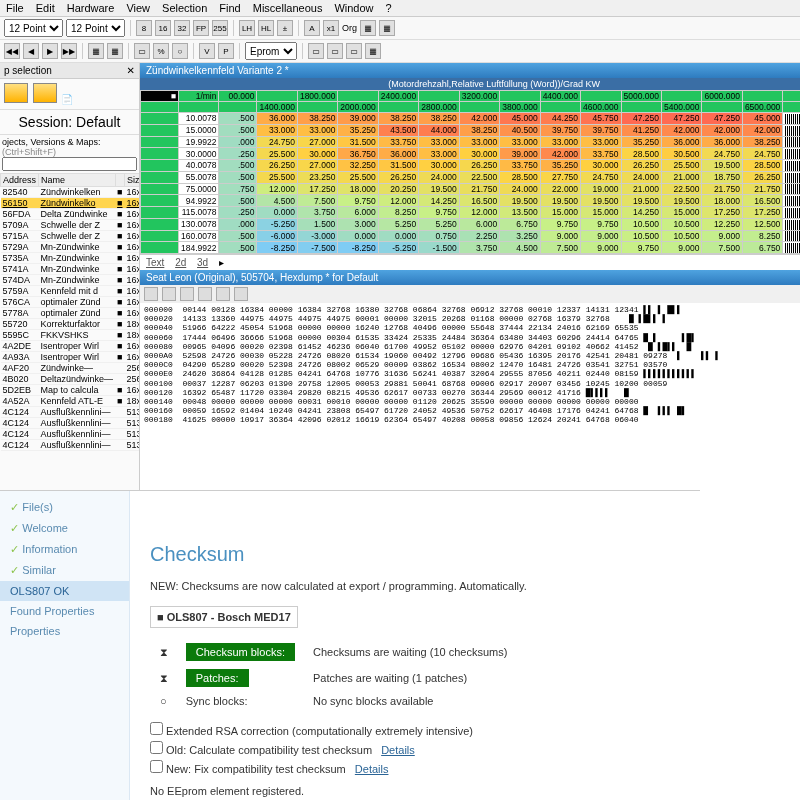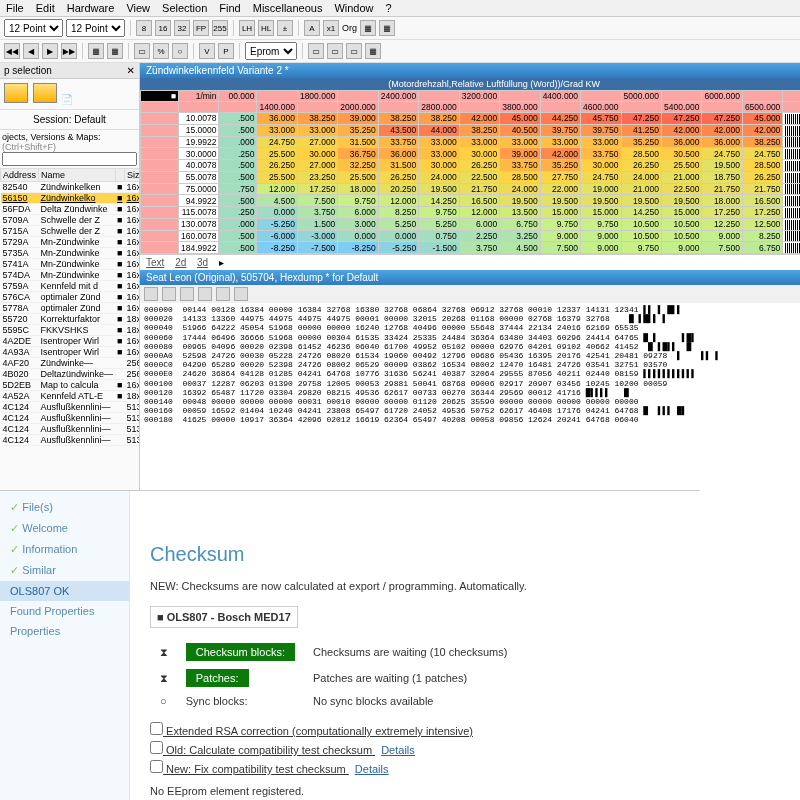--- a/index.html
+++ b/index.html
@@ -8,54 +8,54 @@
 .menubar span { cursor: default; }
 .toolbar { display: flex; align-items: center; gap: 3px; padding: 2px 4px; background: #f8f8f8; border-bottom: 1px solid #ddd; font-size: 9px; flex-wrap: wrap; }
 .toolbar .ico { width: 16px; height: 16px; background: #e0e0e0; border: 1px solid #aaa; display: inline-flex; align-items: center; justify-content: center; font-size: 8px; }
 .toolbar .sep { width: 1px; height: 16px; background: #ccc; margin: 0 2px; }
 .toolbar select { font-size: 10px; height: 18px; }
 .main { display: flex; height: calc(100% - 60px); }
 .left-panel { width: 140px; border-right: 1px solid #ccc; display: flex; flex-direction: column; background: #fafafa; }
 .panel-head { background: #e8e8e8; padding: 2px 4px; font-size: 10px; display: flex; justify-content: space-between; border-bottom: 1px solid #ccc; }
 .panel-body { padding: 4px; }
 .panel-body .pico { width: 24px; height: 20px; background: linear-gradient(#ffe082,#ffb300); border: 1px solid #888; display: inline-block; margin-right: 2px; }
-.session { text-align: center; font-size: 10px; padding: 4px; border-top: 1px solid #ddd; border-bottom: 1px solid #ddd; }
+.session { text-align: center; font-size: 14px; padding: 4px; border-top: 1px solid #ddd; border-bottom: 1px solid #ddd; }
 .filter { padding: 2px; }
 .filter input { width: 100%; font-size: 9px; }
 .maps-list { overflow: auto; flex: 1; font-size: 9px; }
 .maps-list table { width: 100%; border-collapse: collapse; }
 .maps-list th { text-align: left; background: #eee; padding: 1px 2px; border: 1px solid #ddd; font-weight: normal; }
 .maps-list td { padding: 0 2px; border-bottom: 1px solid #f0f0f0; white-space: nowrap; }
 .maps-list tr.sel td { background: #ffd54f; text-decoration: underline; }
 .right-panel { flex: 1; display: flex; flex-direction: column; }
 .map-title { background: linear-gradient(#4fa3e0,#2e7bbf); color: #fff; padding: 2px 6px; font-size: 10px; display: flex; justify-content: space-between; align-items: center; }
 .axis-head { background: #3a6ea5; color: #fff; text-align: center; font-size: 9px; padding: 1px; }
 .map-grid { overflow: auto; background: #fff; }
 .map-grid table { border-collapse: collapse; font-size: 8.5px; }
 .map-grid th, .map-grid td { border: 1px solid #ccc; padding: 0 2px; text-align: right; min-width: 38px; }
-.map-grid th { background: #fca5a5; font-weight: normal; }
+.map-grid th { background: #22c55e; font-weight: normal; }
 .map-grid .rowh { background: #fff; text-align: right; }
 .tabs { padding: 2px 6px; font-size: 10px; border-top: 1px solid #ccc; }
 .tabs span { margin-right: 8px; text-decoration: underline; color: #555; cursor: default; }
 .hex-title { background: linear-gradient(#4fa3e0,#2e7bbf); color: #fff; padding: 2px 6px; font-size: 10px; display: flex; justify-content: space-between; align-items: center; }
 .hex-toolbar { display: flex; gap: 4px; padding: 2px 4px; background: #f0f0f0; }
 .hex-toolbar .ico { width: 14px; height: 14px; background: #ddd; border: 1px solid #aaa; }
 .hex-body { font-family: 'Courier New', monospace; font-size: 8px; padding: 2px 4px; overflow: auto; line-height: 1.15; white-space: pre; background: #fff; }
 .checksum-panel { position: absolute; left: 0; bottom: 0; width: 700px; height: 310px; background: #fff; border-top: 1px solid #ccc; display: flex; }
 .cs-side { width: 130px; background: #f4f9fd; border-right: 1px solid #dbe8f4; padding: 6px 0; }
 .cs-side div { padding: 4px 10px; font-size: 11px; color: #5a8bb0; cursor: default; }
 .cs-side div.active { background: #d0e4f5; color: #2a6496; }
 .cs-side .check::before { content: "✓ "; color: #8bc34a; }
 .cs-main { flex: 1; padding: 12px 20px; font-size: 11px; color: #333; }
 .cs-main h2 { font-size: 20px; font-weight: 300; color: #4a90c0; margin-bottom: 14px; margin-top: 40px; }
 .cs-main .note { margin-bottom: 14px; }
 .cs-box { border: 1px solid #ccc; padding: 4px 6px; display: inline-block; margin-bottom: 10px; font-weight: bold; }
 .cs-table td { padding: 3px 8px; vertical-align: middle; }
 .cs-btn { background: #0b7a0b; color: #fff; padding: 3px 10px; display: inline-block; }
-.cs-check { margin-top: 10px; text-decoration: underline; }
+.cs-check { margin-top: 10px; }
 .cs-check label { display: block; margin: 4px 0; }
 .cs-check a { color: #2a6496; margin-left: 6px; }
 .sparkbars { display:inline-block; width:60px; height:10px; background: repeating-linear-gradient(90deg,#000 0 1px,#fff 1px 2px); vertical-align:middle; }
 </style>
 </head>
 <body>
 
 <div class="menubar" id="menubar">
     <span>File</span>
     <span>Edit</span>

